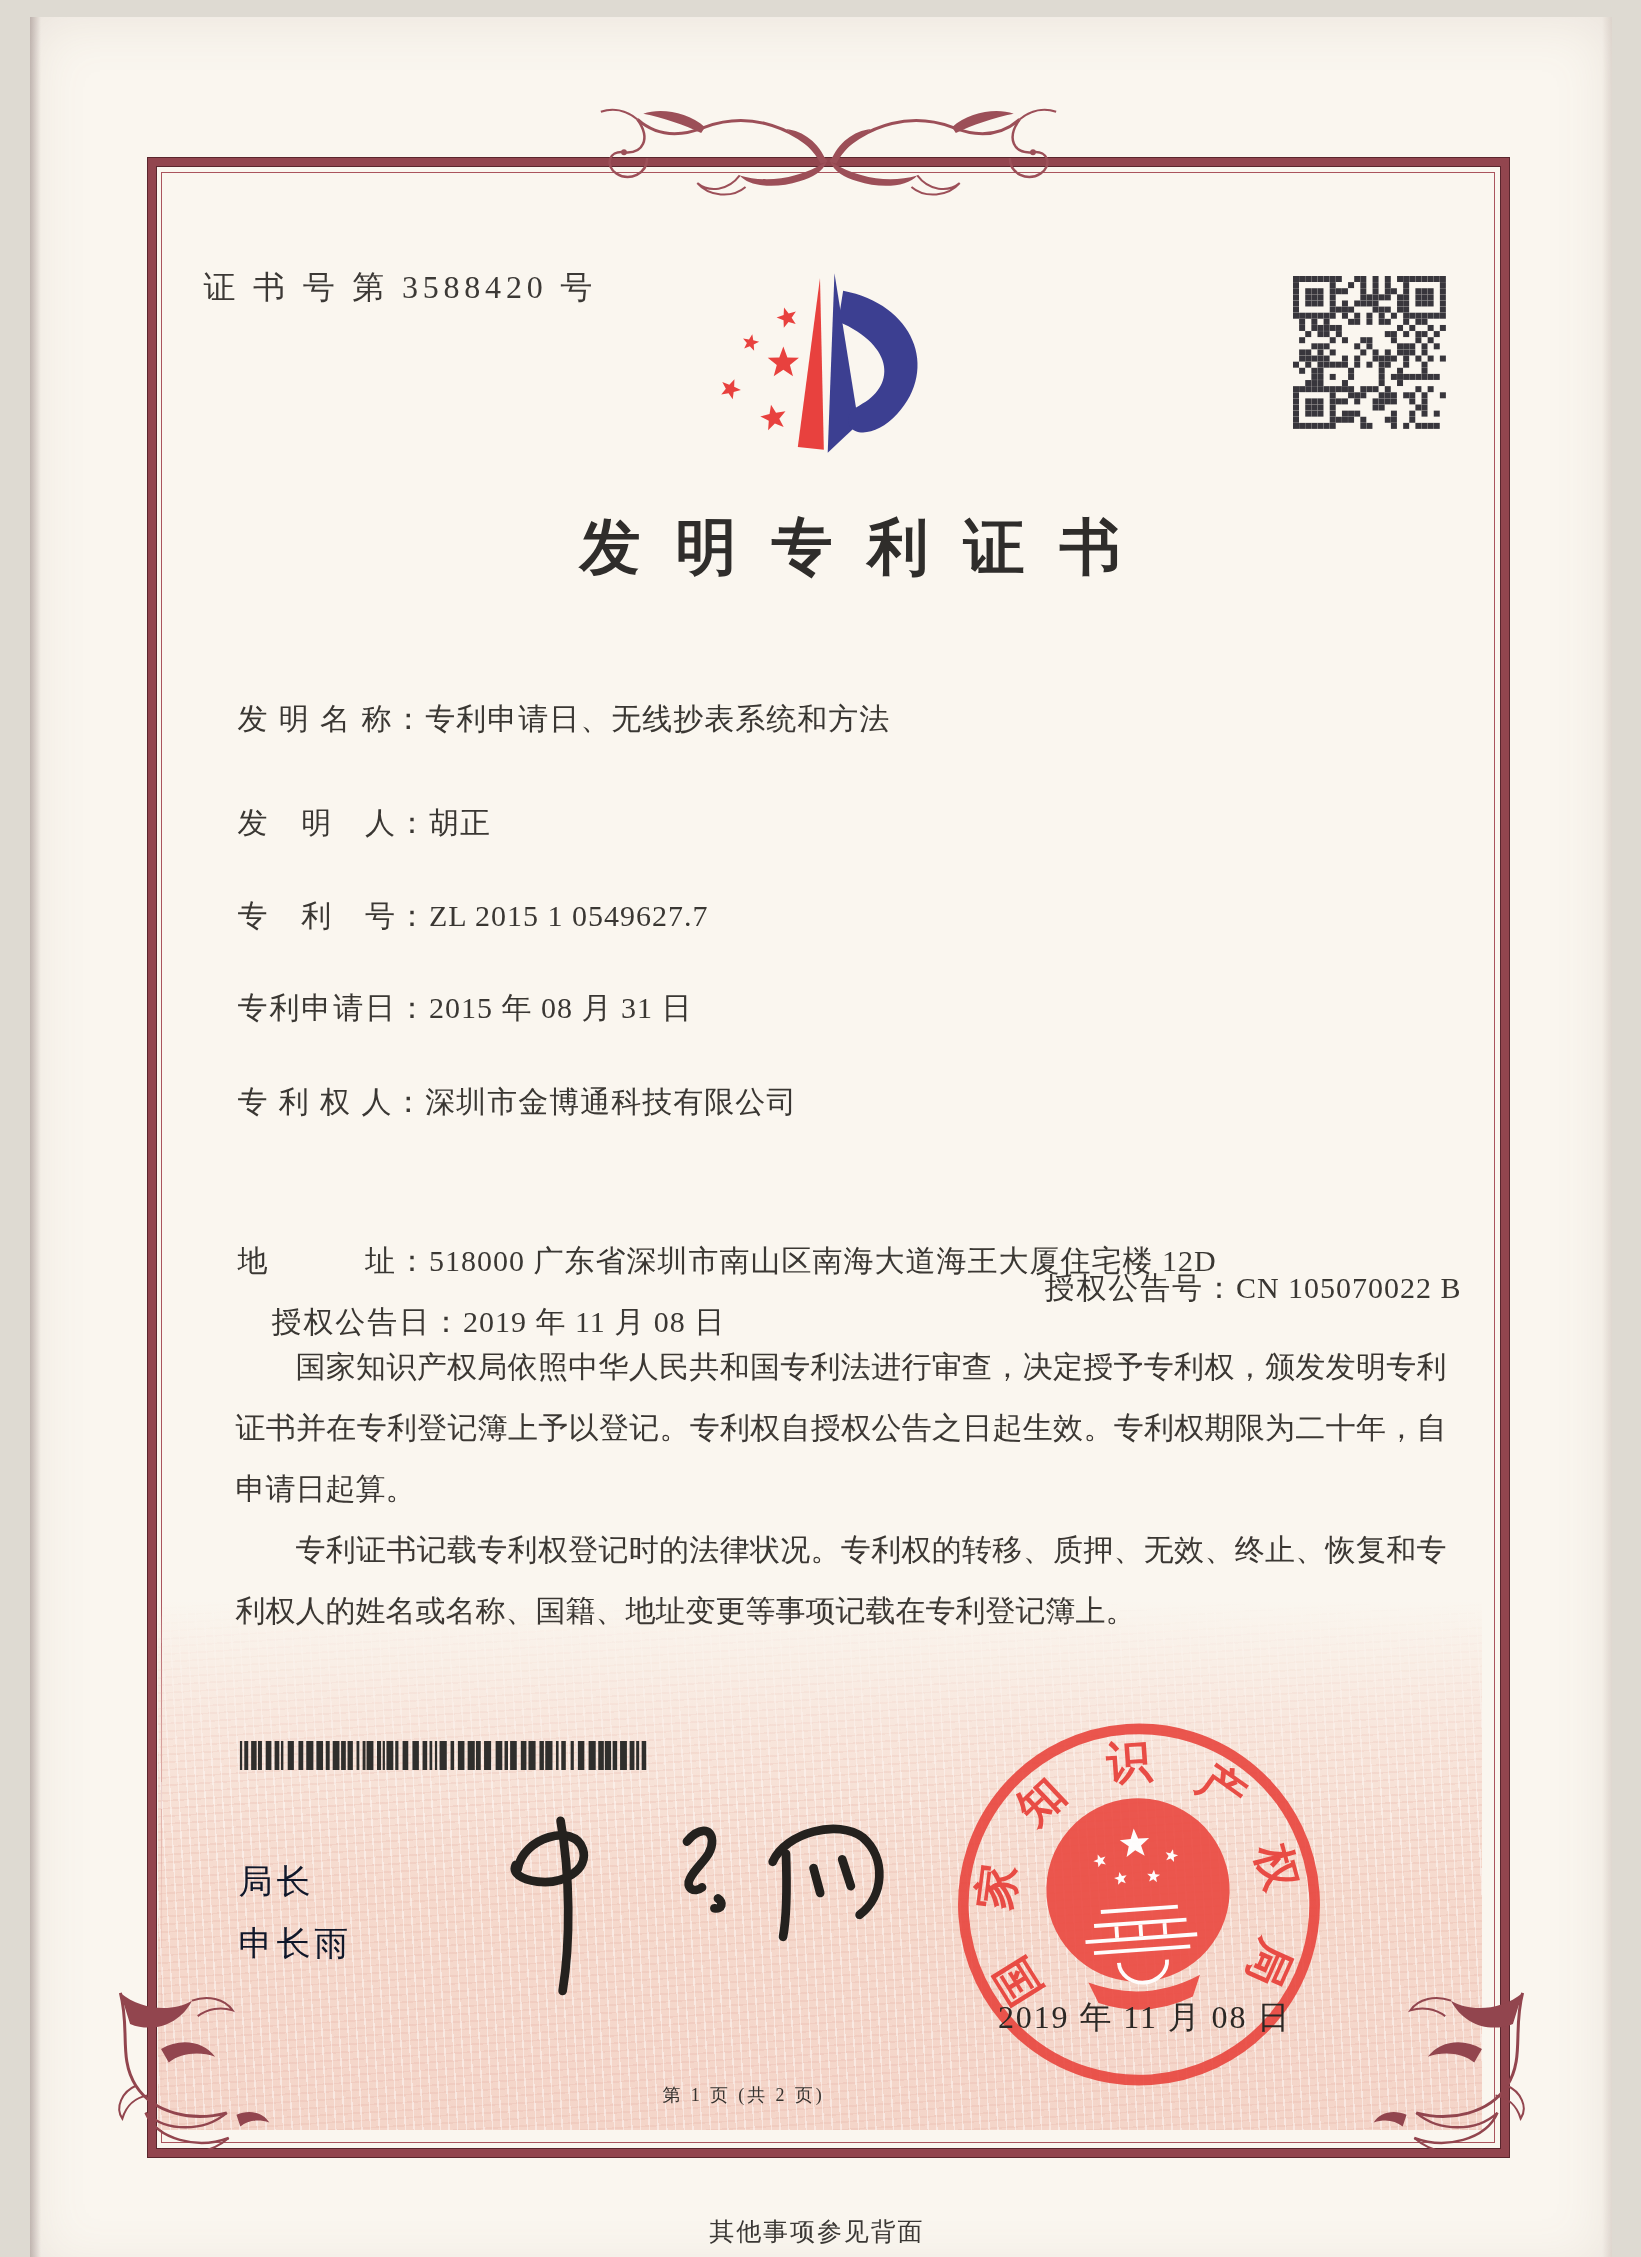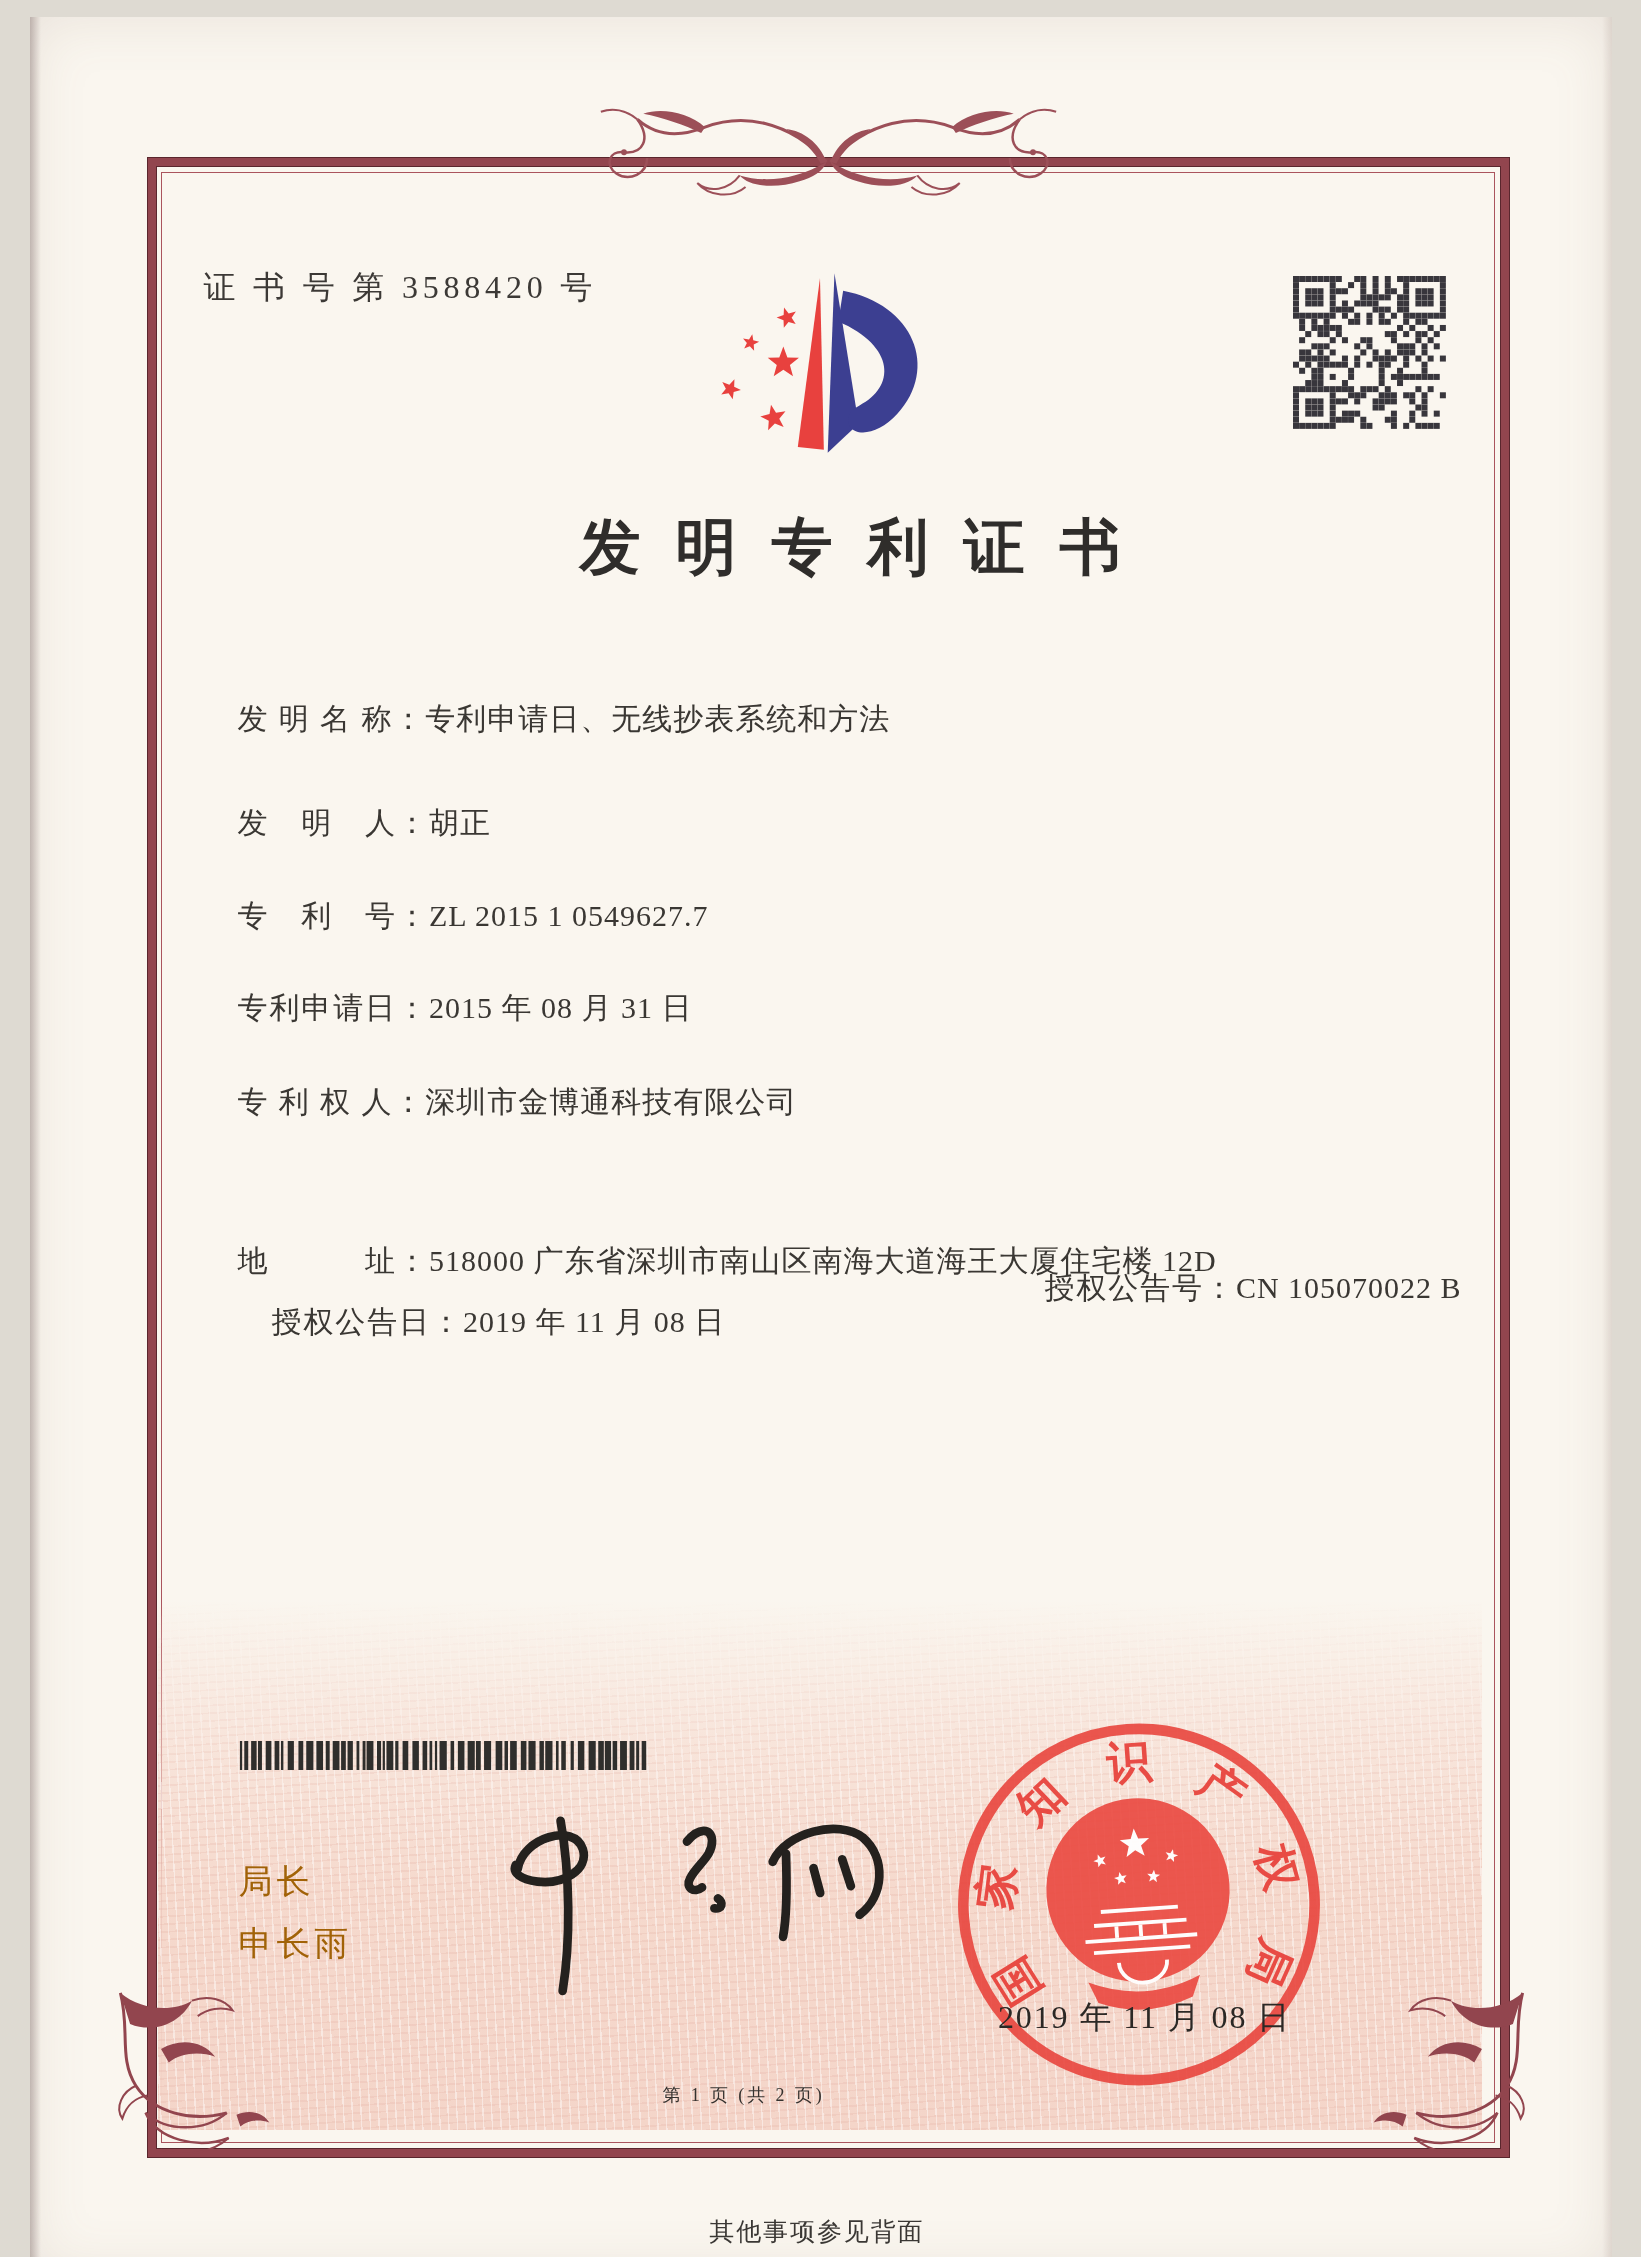--- a/index.html
+++ b/index.html
@@ -39,21 +39,21 @@
   .cert-no{position:absolute;left:174px;top:249px;font-size:32px;letter-spacing:4.8px;color:#3c3936;z-index:6;}
   .title{position:absolute;left:0;top:490px;width:1641px;text-align:center;font-size:61px;font-weight:700;
     letter-spacing:35px;text-indent:35px;color:#2f2d2b;z-index:6;}
   .row{position:absolute;left:208px;font-size:30px;color:#3a3733;white-space:pre;z-index:6;letter-spacing:1px;}
   .row .lbl{letter-spacing:1.9px;}
   .grant-second{position:absolute;left:807px;top:0;white-space:pre;}
   .paras{position:absolute;left:206px;top:1319px;width:1211px;z-index:6;
     font-size:30px;line-height:61px;color:#3b3733;text-align:justify;}
   .paras p{margin:0;text-indent:2em;}
 
-  .director{position:absolute;left:209px;z-index:7;font-size:34px;color:#a16207;letter-spacing:3.9px;}
+  .director{position:absolute;left:209px;z-index:7;font-size:34px;color:#0f172a;letter-spacing:3.9px;}
   .d1{top:1842px;} .d2{top:1904px;}
 
   .signature{position:absolute;left:439px;top:1786px;width:425px;height:208px;z-index:7;transform:rotate(-2deg);}
   .signature path{fill:none;stroke:#24211e;stroke-width:9;stroke-linecap:round;stroke-linejoin:round;}
 
   .barcode{position:absolute;left:208px;top:1724px;width:417px;height:29px;z-index:6;}
 
   .qr{position:absolute;left:1263px;top:259px;width:153px;height:153px;z-index:6;}
 
   .logo{position:absolute;left:676px;top:237px;width:309px;height:217px;z-index:6;}
@@ -460,20 +460,24 @@
   <div class="row" style="top:879px"><span class="lbl">专　利　号：</span><span>ZL 2015 1 0549627.7</span></div>
   <div class="row" style="top:971px"><span class="lbl">专利申请日：</span><span>2015 年 08 月 31 日</span></div>
   <div class="row" style="top:1065px"><span class="lbl">专 利 权 人：</span><span>深圳市金博通科技有限公司</span></div>
   <div class="row" style="top:1224px"><span class="lbl">地　　　址：</span><span>518000 广东省深圳市南山区南海大道海王大厦住宅楼 12D</span></div>
 
   <div class="row" style="top:1251px">
     <span class="lbl">授权公告日：</span><span>2019 年 11 月 08 日</span>
     <span class="grant-second"><span class="lbl">授权公告号：</span><span>CN 105070022 B</span></span>
   </div>
 
+  <div class="paras">
+    <p>国家知识产权局依照中华人民共和国专利法进行审查，决定授予专利权，颁发发明专利证书并在专利登记簿上予以登记。专利权自授权公告之日起生效。专利权期限为二十年，自申请日起算。</p>
+    <p>专利证书记载专利权登记时的法律状况。专利权的转移、质押、无效、终止、恢复和专利权人的姓名或名称、国籍、地址变更等事项记载在专利登记簿上。</p>
+  </div>
 
   <svg class="barcode" viewBox="0 0 432 30" preserveAspectRatio="none">
       <g id="barcode-svg">
         <g fill="#2f2e2c">
           <rect x="2.0" y="0" width="2.3" height="30"></rect>
           <rect x="6.5" y="0" width="4.1" height="30"></rect>
           <rect x="13.6" y="0" width="5.7" height="30"></rect>
           <rect x="20.7" y="0" width="4.1" height="30"></rect>
           <rect x="28.7" y="0" width="5.9" height="30"></rect>
           <rect x="37.9" y="0" width="4.9" height="30"></rect>

